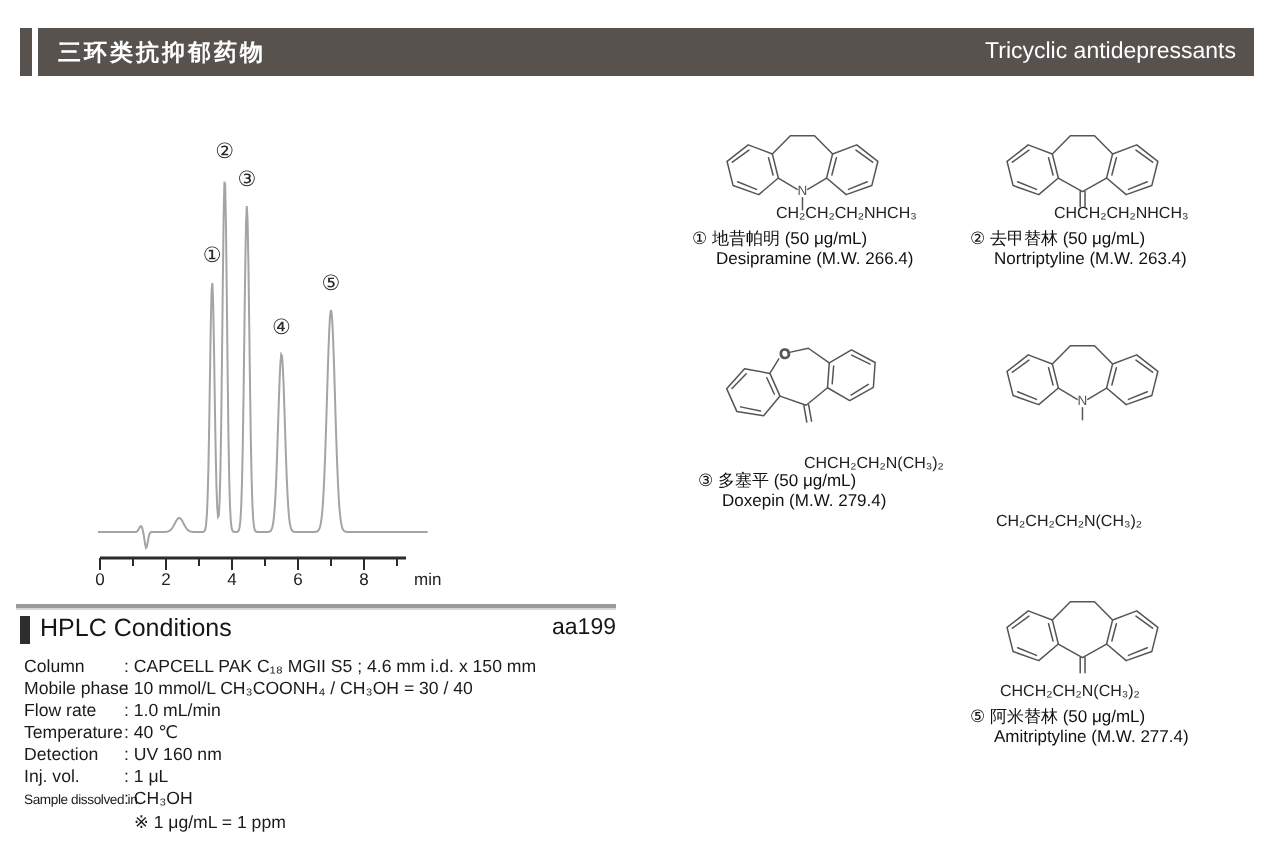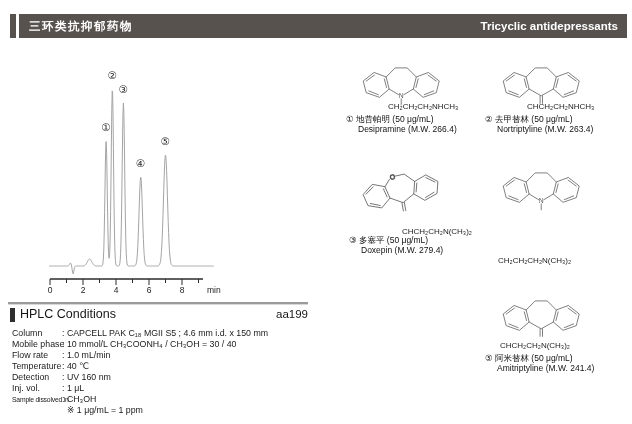--- a/index.html
+++ b/index.html
@@ -5,21 +5,21 @@
   html,body{margin:0;padding:0;background:#ffffff;}
   body{font-family:"Liberation Sans","DejaVu Sans",sans-serif;color:#1c1c1c;}
   #page{position:relative;width:632px;height:424px;background:#ffffff;overflow:hidden;}
 
   
   .hdr-accent{position:absolute;left:10px;top:14px;width:6px;height:24px;background:#57524e;}
   .hdr-bar{position:absolute;left:19px;top:14px;width:608px;height:24px;background:#57524e;
            display:flex;align-items:center;justify-content:space-between;box-sizing:border-box;
            padding:0 9px 0 10px;}
   .hdr-zh{color:#fff;font-size:11.5px;font-weight:bold;letter-spacing:1.5px;}
-  .hdr-en{color:#fff;font-size:11.5px;font-weight:bold;}
+  .hdr-en{color:#fff;font-size:11.5px;font-weight:normal;}
 
   
   #chrom{position:absolute;left:40px;top:55px;width:195px;height:245px;}
   #chrom svg{position:absolute;left:0;top:0;}
 
   
   .struct{position:absolute;}
   .struct svg{display:block;}
   .formula{position:absolute;font-size:8px;color:#222;white-space:nowrap;}
   .cap{position:absolute;font-size:8.5px;line-height:9.5px;color:#111;white-space:nowrap;}
@@ -158,21 +158,21 @@
         <path d="M110,26 L96,15 L80,21 L76,37 L89,48 L106,42 Z"></path>
         <path d="M106.5,26.5 L95.5,18.5 M82.5,23.5 L79.5,35 M90.5,44.5 L103,39.5"></path>
         <path d="M40,21 L52,9 L68,9 L80,21"></path>
         <path d="M44,37 L60,46 L76,37 M58.5,46 L58.5,56 M61.7,46 L61.7,56"></path>
       </g>
     </svg>
   </div>
   <div class="formula" style="left:500px;top:341px;">CHCH₂CH₂N(CH₃)₂</div>
   <div class="cap" style="left:485px;top:354px;">
     <div class="l1">⑤ 阿米替林 (50 μg/mL)</div>
-    <div class="l2">Amitriptyline (M.W. 241.4)</div>
+    <div class="l2">Amitriptyline (M.W. 277.4)</div>
   </div>
 
   <div class="cond-rule"></div>
   <div class="cond-head">
     <span class="bar"></span>
     <span class="ttl">HPLC Conditions</span>
     <span class="code">aa199</span>
   </div>
   <div class="cond-rows">
     <div class="cond-row">

